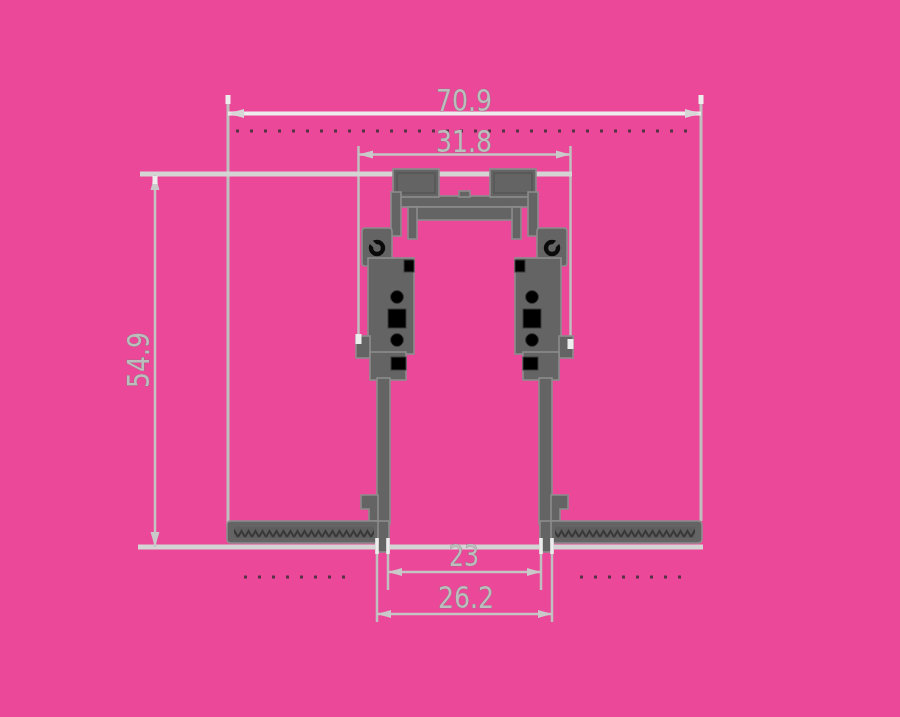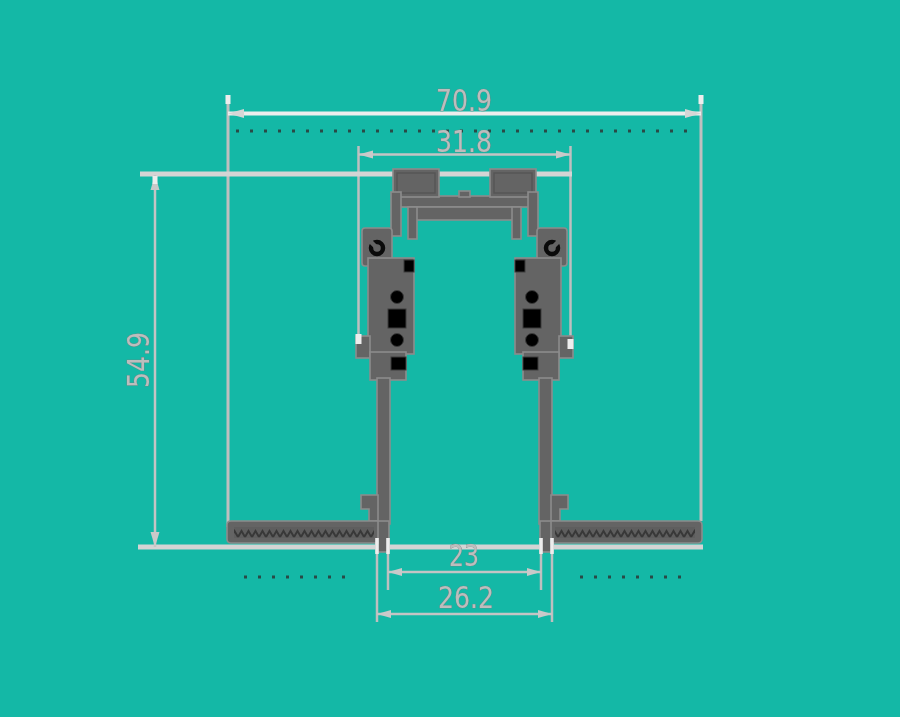--- a/index.html
+++ b/index.html
@@ -1,16 +1,16 @@
 <!DOCTYPE html>
 <html><head>
 <meta charset="utf-8">
 <style>
   html,body{margin:0;padding:0;background:#000;}
-  #canvas{position:relative;width:900px;height:717px;background:#14b8a6;overflow:hidden;
+  #canvas{position:relative;width:900px;height:717px;background:#ec4899;overflow:hidden;
           font-family:"DejaVu Sans", sans-serif;}
   svg{position:absolute;left:0;top:0;}
   text.dim{fill:#bdbdbd;stroke:#7e7e7e;stroke-width:0.7;paint-order:stroke;
            font-family:"DejaVu Sans", sans-serif;font-size:30px;}
 </style>
 </head>
 <body>
 
 <div id="canvas">
 <svg width="900" height="717" viewBox="0 0 900 717" xmlns="http://www.w3.org/2000/svg" xmlns:xlink="http://www.w3.org/1999/xlink">

